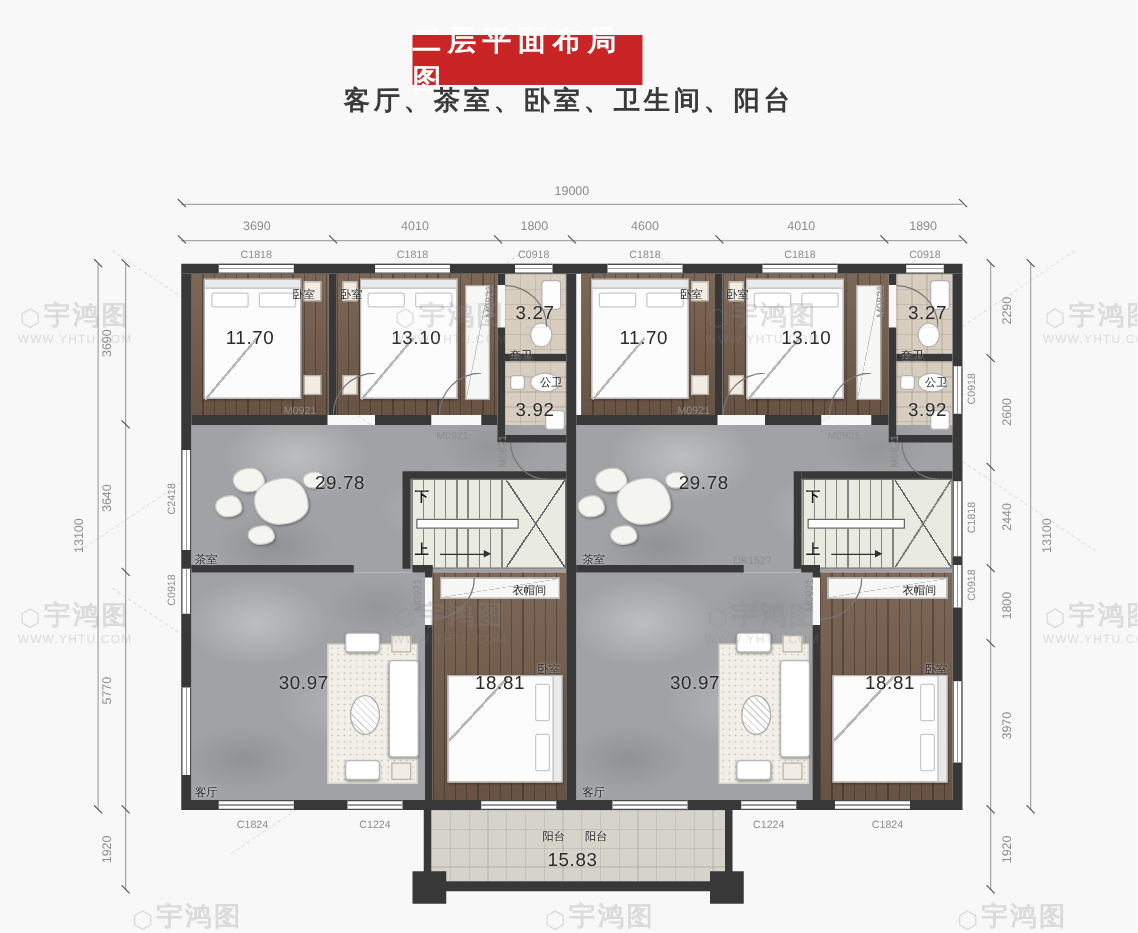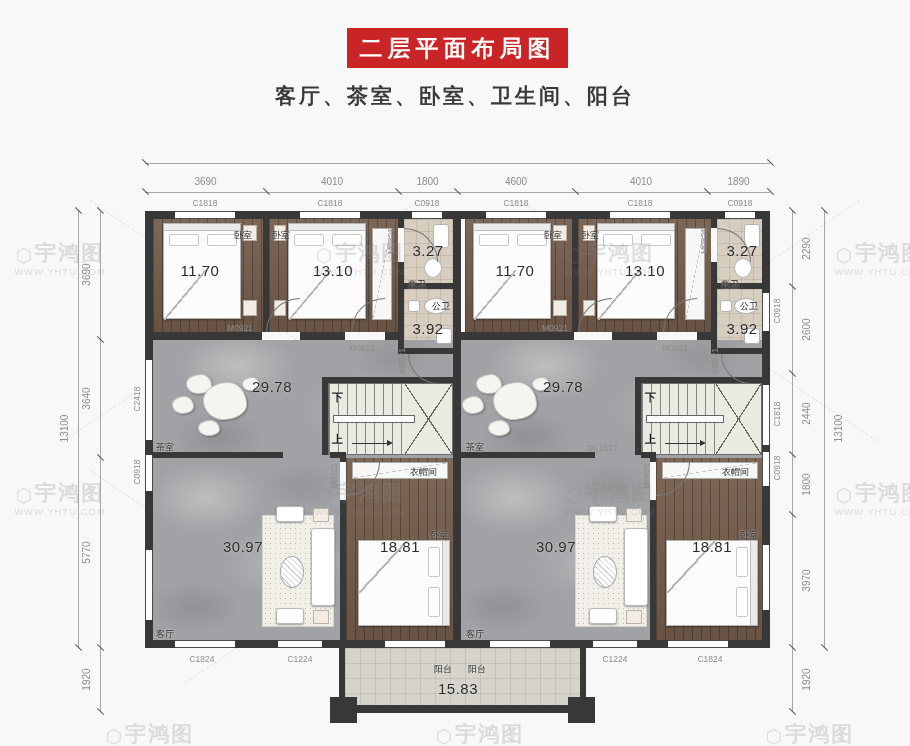--- a/index.html
+++ b/index.html
@@ -90,26 +90,27 @@
 
 <div class="sheet">
 
   <div class="dash" style="left:90px;top:200px;width:430px;transform:rotate(34deg)"></div>
   <div class="dash" style="left:520px;top:200px;width:430px;transform:rotate(34deg)"></div>
   <div class="dash" style="left:420px;top:200px;width:430px;transform:rotate(146deg)"></div>
   <div class="dash" style="left:860px;top:200px;width:430px;transform:rotate(146deg)"></div>
   <div class="dash" style="left:90px;top:470px;width:380px;transform:rotate(34deg)"></div>
   <div class="dash" style="left:500px;top:470px;width:380px;transform:rotate(146deg)"></div>
 
-  <div class="banner" style="left:347px;top:28px;width:221px;height:40px">二层平面布局图</div>
-  <div class="subtitle" style="top:82px">客厅、茶室、卧室、卫生间、阳台</div>
+  <div class="banner" style="left:330px;top:28px;width:184px;height:40px">二层平面布局图</div>
+  <div class="subtitle" style="top:66px">客厅、茶室、卧室、卫生间、阳台</div>
 
   <div class="dh" style="left:145px;top:163px;width:625px"></div>
   <div class="tick" style="left:141px;top:162px"></div>
   <div class="tick" style="left:766px;top:162px"></div>
+  <div class="dlab" style="left:145px;top:148px;width:625px">19000</div>
 
   <div class="dh" style="left:145px;top:192px;width:625px"></div>
   <div class="tick" style="left:141px;top:191px"></div>
   <div class="tick" style="left:262px;top:191px"></div>
   <div class="tick" style="left:394px;top:191px"></div>
   <div class="tick" style="left:453px;top:191px"></div>
   <div class="tick" style="left:571px;top:191px"></div>
   <div class="tick" style="left:703px;top:191px"></div>
   <div class="tick" style="left:766px;top:191px"></div>
   <div class="dlab" style="left:145px;top:176px;width:121px">3690</div>

